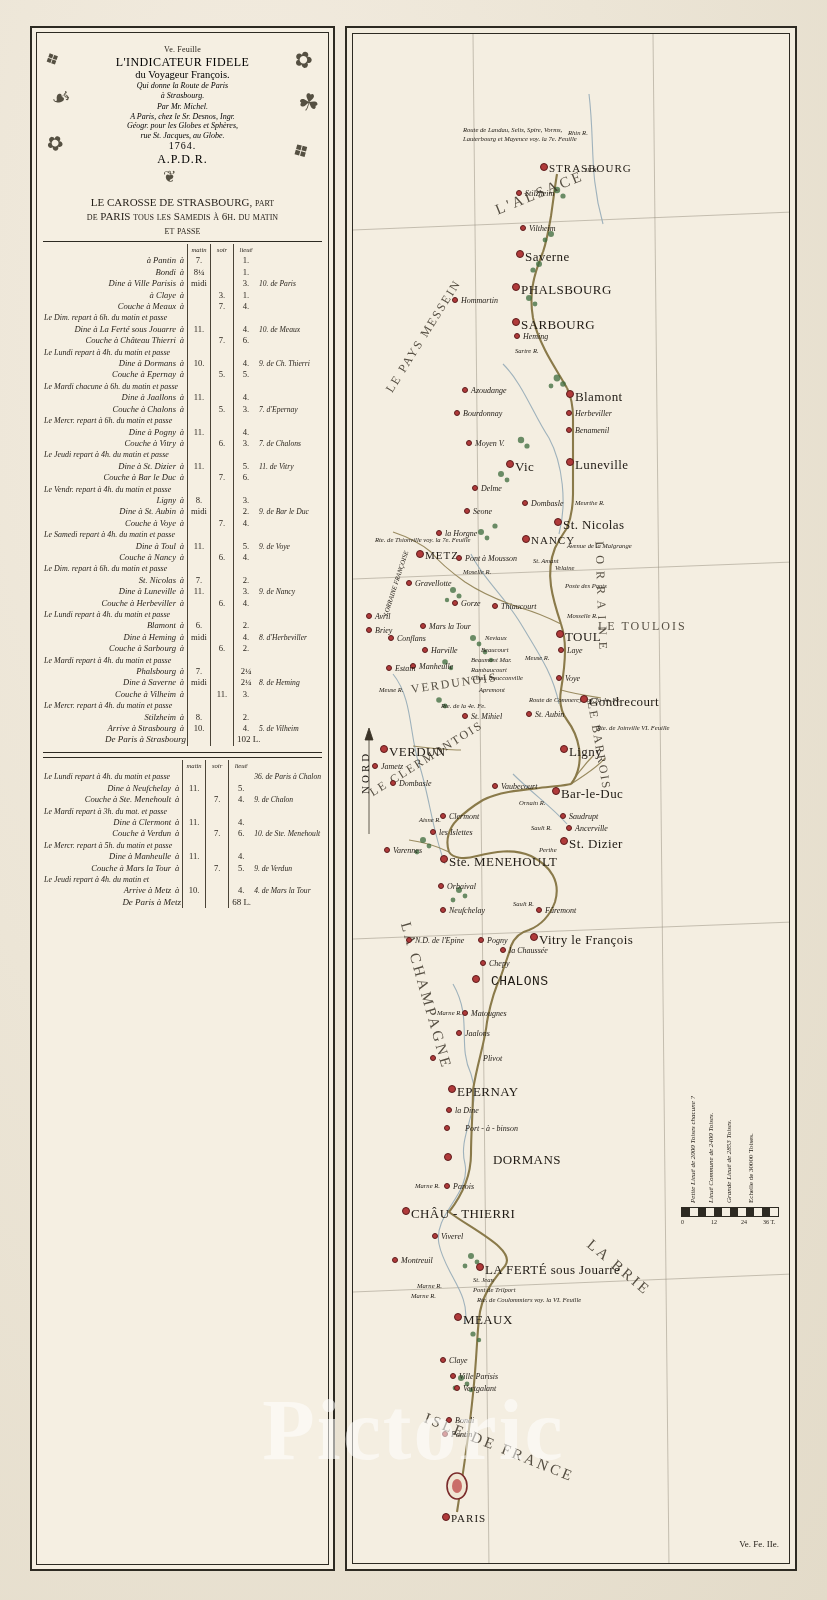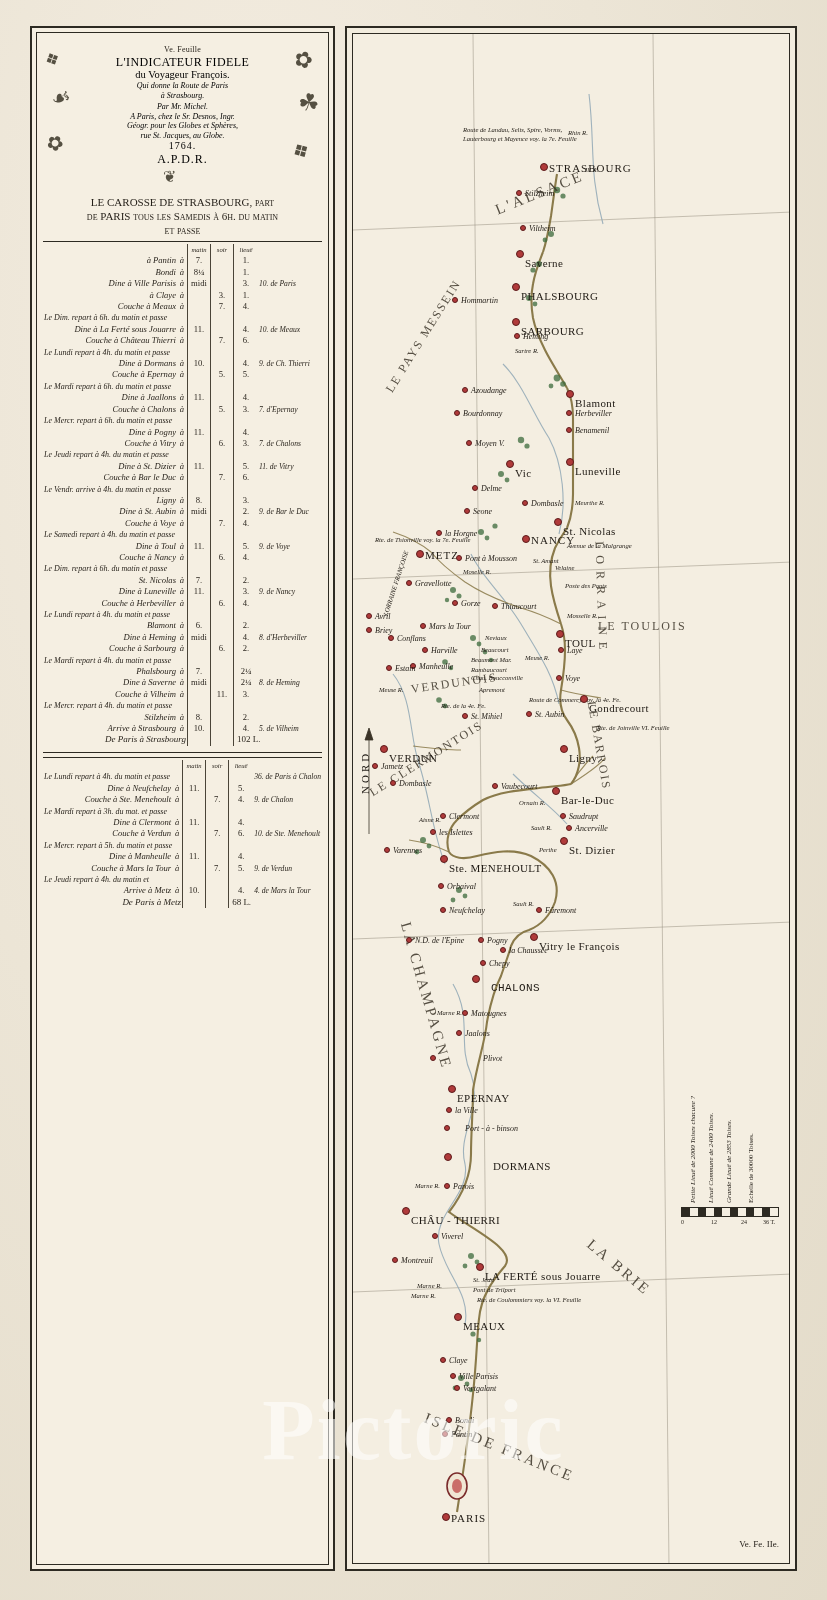--- a/index.html
+++ b/index.html
@@ -78,21 +78,21 @@
   .map-inner{
     position:absolute;left:5px;top:5px;right:5px;bottom:5px;
     border:1px solid #2d2a22;box-sizing:border-box;overflow:hidden;
     background:#f4eee1;
   }
   .map-svg{position:absolute;left:0;top:0;}
   .maplabel{
     position:absolute;font-size:8px;color:#1f1a14;white-space:nowrap;
     font-family:"Liberation Serif", serif;
   }
-  .maplabel.city{font-size:11px;letter-spacing:.4px;margin-top:8px;}
+  .maplabel.city{font-size:13px;letter-spacing:.4px;}
   .maplabel.big{font-size:11px;letter-spacing:1px;}
   .maplabel.region{
     font-size:15px;letter-spacing:3px;color:#3a3327;opacity:.85;
   }
   .maplabel.region2{
     font-size:12px;letter-spacing:2px;color:#3a3327;opacity:.85;
   }
   .maplabel.tiny{font-size:6.6px;font-style:italic;}
   .maplabel.ital{font-style:italic;}
   .town-dot{
@@ -254,21 +254,21 @@
             </tr>
             <tr>
               <td class="place">Couche à Epernay</td>
               <td style="width:8px;text-align:center;font-style:italic">à</td>
               <td class="num"></td>
               <td class="num2">5.</td>
               <td class="num3">5.</td>
               <td class="br"></td>
             </tr>
             <tr>
-              <td class="note" colspan="2">Le Mardi repart à 6h. du matin et passe</td>
+              <td class="note" colspan="2">Le Mardi chacune à 6h. du matin et passe</td>
               <td class="num"></td>
               <td class="num2"></td>
               <td class="num3"></td>
               <td class="br"></td>
             </tr>
             <tr>
               <td class="place">Dine à Jaallons</td>
               <td style="width:8px;text-align:center;font-style:italic">à</td>
               <td class="num">11.</td>
               <td class="num2"></td>
@@ -323,21 +323,21 @@
             </tr>
             <tr>
               <td class="place">Couche à Bar le Duc</td>
               <td style="width:8px;text-align:center;font-style:italic">à</td>
               <td class="num"></td>
               <td class="num2">7.</td>
               <td class="num3">6.</td>
               <td class="br"></td>
             </tr>
             <tr>
-              <td class="note" colspan="2">Le Vendr. arrive à 4h. du matin et passe</td>
+              <td class="note" colspan="2">Le Vendr. repart à 4h. du matin et passe</td>
               <td class="num"></td>
               <td class="num2"></td>
               <td class="num3"></td>
               <td class="br"></td>
             </tr>
             <tr>
               <td class="place">Ligny</td>
               <td style="width:8px;text-align:center;font-style:italic">à</td>
               <td class="num">8.</td>
               <td class="num2"></td>
@@ -898,21 +898,21 @@
           <div class="town-dot sm" style="left:109px;top:976px;"></div>
           <div class="maplabel ital" style="left:118px;top:975px;">Matougnes</div>
           <div class="maplabel tiny" style="left:84px;top:975px;">Marne R.</div>
           <div class="town-dot sm" style="left:103px;top:996px;"></div>
           <div class="maplabel ital" style="left:112px;top:995px;">Jaalons</div>
           <div class="town-dot sm" style="left:77px;top:1021px;"></div>
           <div class="maplabel ital" style="left:90px;top:1020px;margin-left:40px;">Plivot</div>
           <div class="town-dot" style="left:95px;top:1051px;"></div>
           <div class="maplabel city" style="left:104px;top:1050px;">EPERNAY</div>
           <div class="town-dot sm" style="left:93px;top:1073px;"></div>
-          <div class="maplabel ital" style="left:102px;top:1072px;">la Ville</div>
+          <div class="maplabel ital" style="left:102px;top:1072px;">la Dine</div>
           <div class="town-dot sm" style="left:91px;top:1091px;"></div>
           <div class="maplabel ital" style="left:112px;top:1090px;">Port - à - binson</div>
           <div class="town-dot" style="left:91px;top:1119px;"></div>
           <div class="maplabel city" style="left:100px;top:1118px;padding-left:40px;">DORMANS</div>
           <div class="town-dot sm" style="left:91px;top:1149px;"></div>
           <div class="maplabel ital" style="left:100px;top:1148px;">Parois</div>
           <div class="maplabel tiny" style="left:62px;top:1148px;">Marne R.</div>
           <div class="town-dot" style="left:49px;top:1173px;"></div>
           <div class="maplabel city" style="left:58px;top:1172px;">CHÂU - THIERRI</div>
           <div class="town-dot sm" style="left:79px;top:1199px;"></div>

